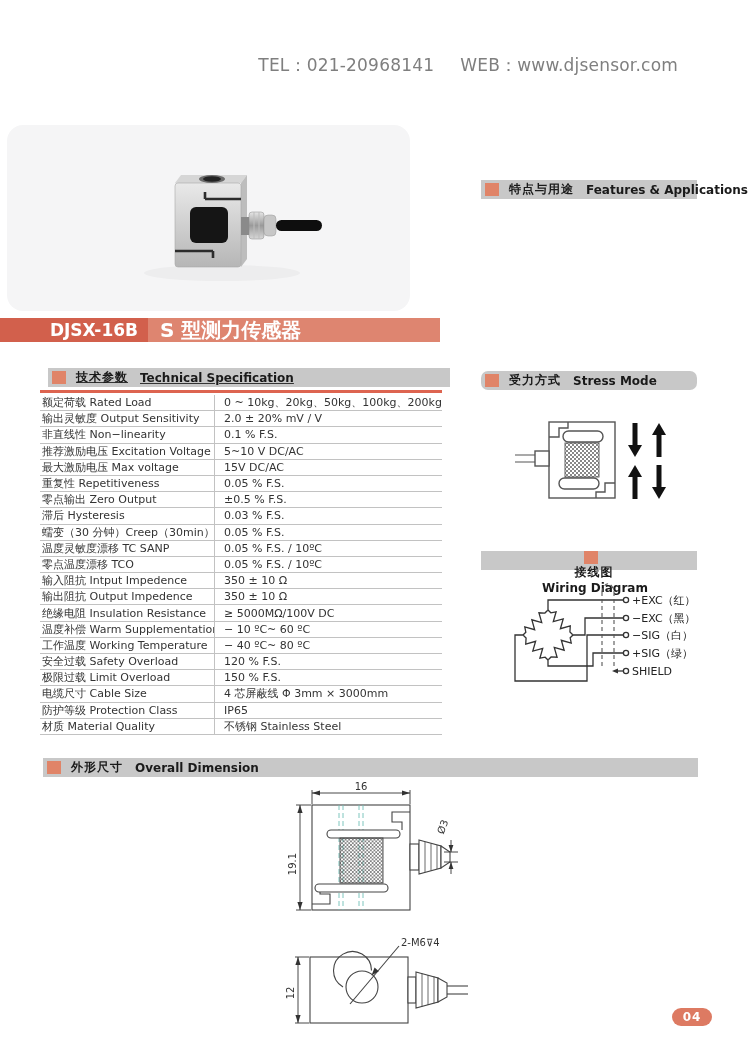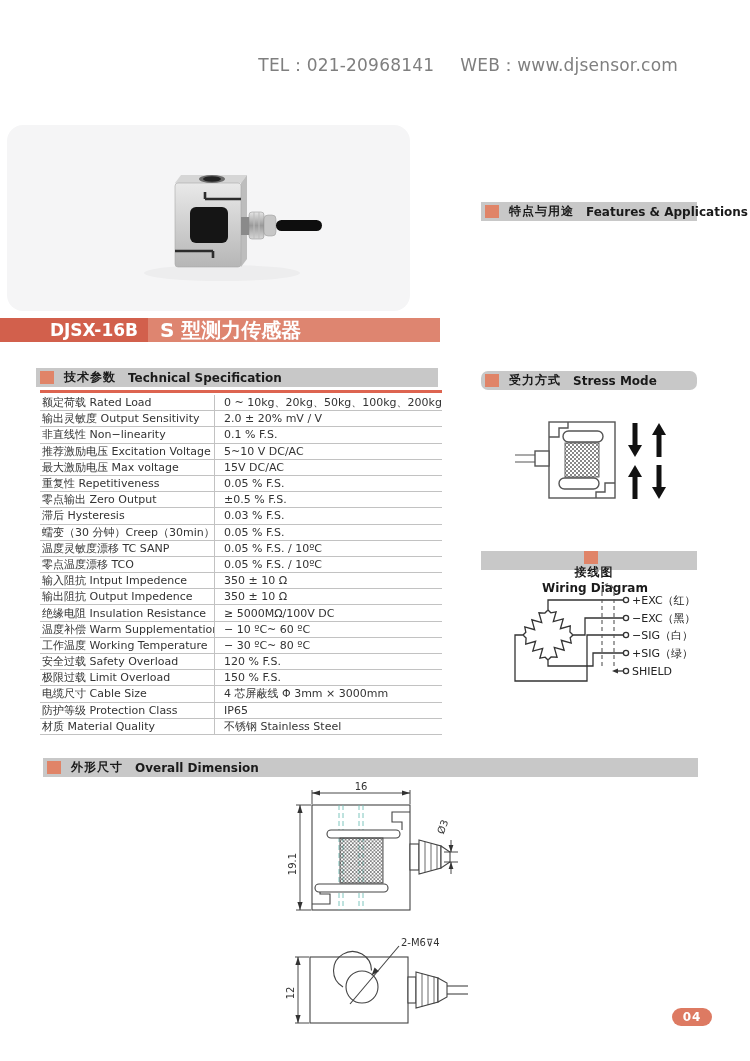--- a/index.html
+++ b/index.html
@@ -20,22 +20,22 @@
                display:flex;align-items:center;justify-content:flex-end;padding-right:10px;box-sizing:border-box;}
   .title-name{flex:1;background:#de8570;color:#fff;font-weight:bold;font-size:20px;
               display:flex;align-items:center;padding-left:12px;}
 
   
   .sec-bar{position:absolute;height:19px;background:#c8c8c8;display:flex;align-items:center;}
   .sec-bar .sq{width:14px;height:13px;background:#e08468;margin-left:4px;flex:none;}
   .sec-bar .zh{font-weight:bold;font-size:12px;color:#1a1a1a;margin-left:10px;letter-spacing:1px;white-space:nowrap;}
   .sec-bar .en{font-weight:bold;font-size:12px;color:#1a1a1a;margin-left:12px;white-space:nowrap;}
 
-  .bar-spec{left:36px;top:368px;width:402px;}
-  .bar-features{left:481px;top:180px;width:216px;margin-top:22px;}
+  .bar-spec{left:48px;top:368px;width:402px;text-decoration:underline;}
+  .bar-features{left:481px;top:180px;width:216px;}
   .bar-stress{left:481px;top:371px;width:216px;border-radius:7px;}
   .bar-wiring{left:481px;top:551px;width:216px;flex-direction:column;}
   .bar-dims{left:43px;top:758px;width:655px;}
 
   .spec-accent{position:absolute;left:40px;top:390px;width:402px;height:3px;background:#dd6450;}
 
   
   .spec-table{position:absolute;left:40px;top:395px;width:402px;}
   .spec-row{display:flex;box-sizing:border-box;height:16.2px;border-bottom:1px solid #c2c2c2;
             align-items:center;font-size:11px;color:#333;}
@@ -165,21 +165,21 @@
       <div class="spec-row">
         <div class="spec-label">绝缘电阻 Insulation Resistance</div>
         <div class="spec-value">≥ 5000MΩ/100V DC</div>
       </div>
       <div class="spec-row">
         <div class="spec-label">温度补偿 Warm Supplementation</div>
         <div class="spec-value">− 10 ºC~ 60 ºC</div>
       </div>
       <div class="spec-row">
         <div class="spec-label">工作温度 Working Temperature</div>
-        <div class="spec-value">− 30 ºC~ 80 ºC</div>
+        <div class="spec-value">− 40 ºC~ 80 ºC</div>
       </div>
       <div class="spec-row">
         <div class="spec-label">安全过载 Safety Overload</div>
         <div class="spec-value">120 % F.S.</div>
       </div>
       <div class="spec-row">
         <div class="spec-label">极限过载 Limit Overload</div>
         <div class="spec-value">150 % F.S.</div>
       </div>
       <div class="spec-row">

